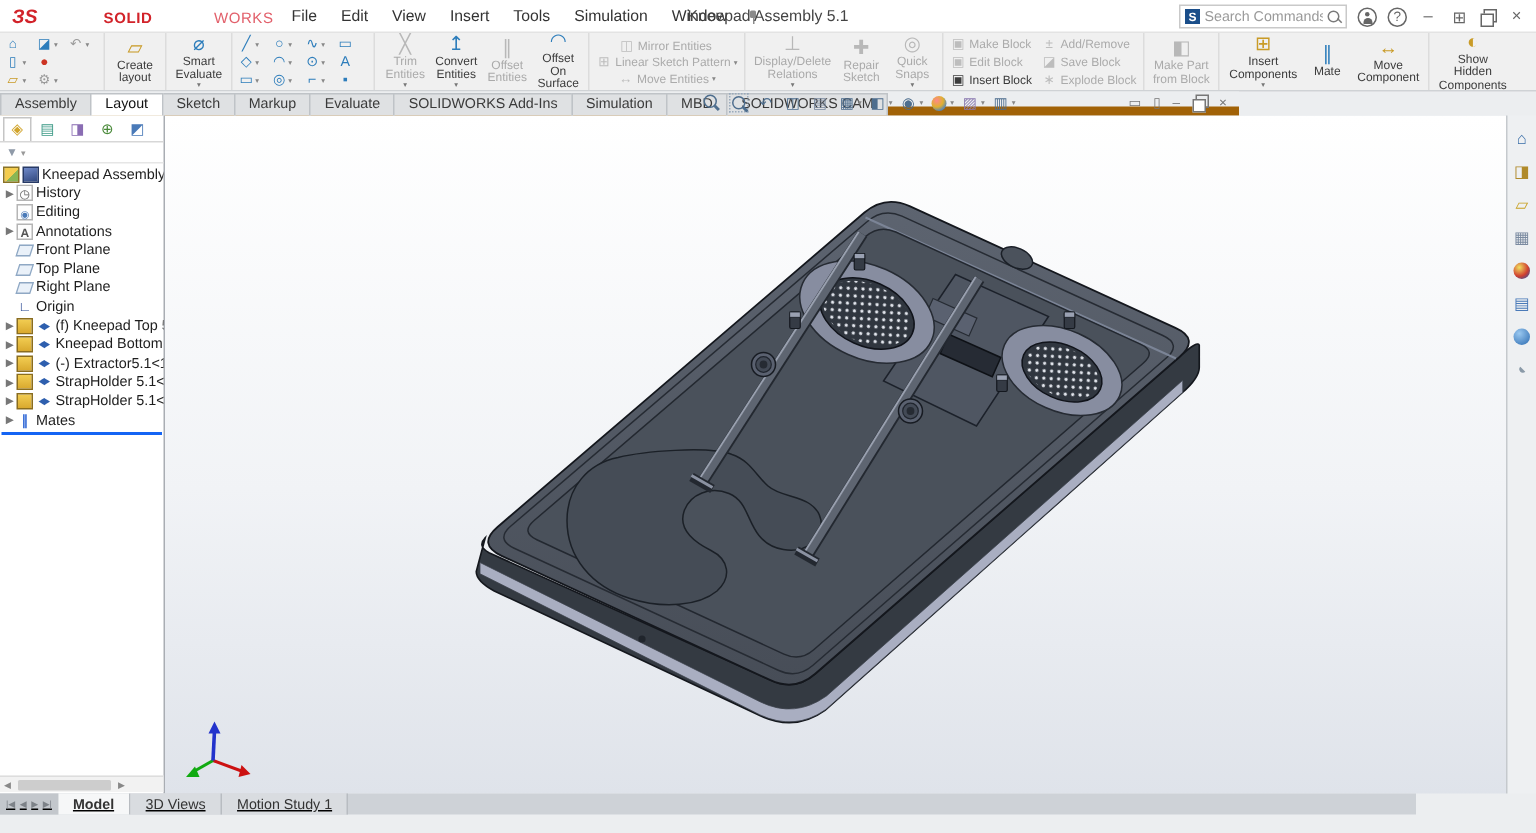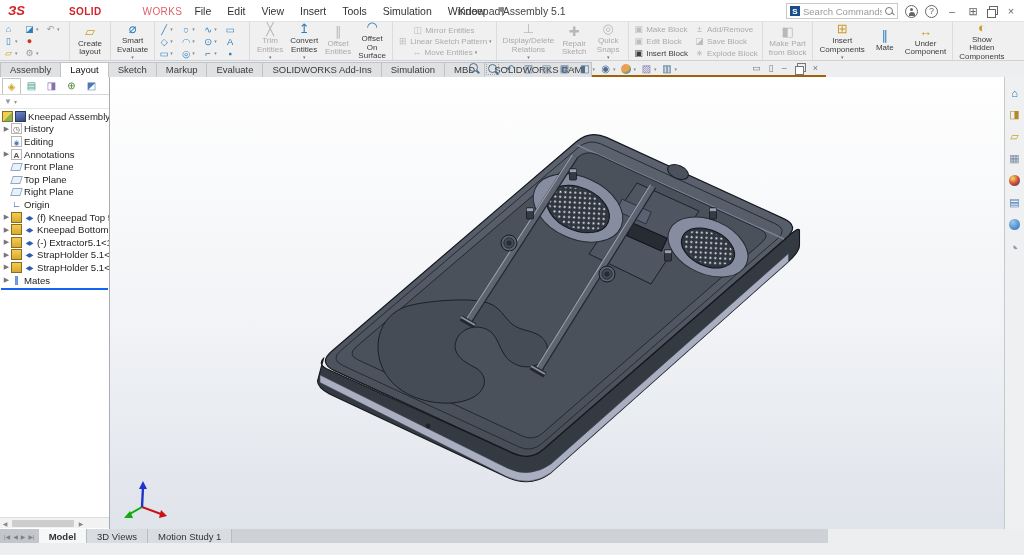--- a/index.html
+++ b/index.html
@@ -56,21 +56,21 @@
   .rrow .rcaret { font-size:5px; color:#888; }
   .rrow[data-state="disabled"] { color:#ababab; }
   .rrow[data-state="disabled"] .ric { color:#bdbdbd !important; }
   .sk-grid { display:grid; grid-auto-flow:column; grid-template-rows:repeat(3,12px); grid-template-columns:repeat(4,22px); align-items:center; }
   .sgi { display:flex; align-items:center; font-size:9.5px; cursor:default; }
   .sgi .g { width:12px; text-align:center; color:#2d7dbb; }
   .sgi .c { font-size:5px; color:#888; }
   .blk-grid { display:grid; grid-auto-flow:column; grid-template-rows:repeat(3,12px); align-items:center; column-gap:4px; }
 
   
-  .tabstrip { position:absolute; left:0; top:61px; width:826px; height:16px; background:#eceef0; border-bottom:2px solid #a16207; }
+  .tabstrip { position:absolute; left:0; top:61px; width:826px; height:16px; background:#eceef0; border-bottom:6px solid #a16207; }
   .ctabs { display:flex; height:16px; align-items:flex-end; }
   .ctab { font-size:9.5px; color:#3a3a3a; background:#dfe1e3; border:1px solid #bfc3c7; border-bottom:none; padding:1px 9px 2px 9px; margin-right:-1px; cursor:default; }
   .ctab[data-active="true"] { background:#ffffff; color:#111; position:relative; z-index:2; }
   .headsup { position:absolute; left:468px; top:1px; display:flex; align-items:center; gap:4px; }
   .hicon { display:flex; align-items:center; gap:1px; cursor:default; }
   .hicon .hg { width:13px; height:13px; display:flex; align-items:center; justify-content:center; font-size:10px; color:#4e6e8e; position:relative; }
   .hicon .hc { font-size:5px; color:#888; }
   .hg[data-icon="zoom-fit-icon"]::before,.hg[data-icon="zoom-area-icon"]::before { content:""; width:7px; height:7px; border:1.4px solid #4e6e8e; border-radius:50%; position:absolute; left:1px; top:1px; }
   .hg[data-icon="zoom-fit-icon"]::after,.hg[data-icon="zoom-area-icon"]::after { content:""; width:4px; height:1.6px; background:#4e6e8e; position:absolute; left:7.5px; top:9px; transform:rotate(45deg); }
   .hg[data-icon="zoom-area-icon"] { border:1px dotted #9ab; }
@@ -132,21 +132,21 @@
   .tpi[data-icon="solidworks-resources-icon"]::before { content:"⌂"; color:#3a6ea8; }
   .tpi[data-icon="design-library-icon"]::before { content:"◨"; color:#b08a2a; }
   .tpi[data-icon="file-explorer-icon"]::before { content:"▱"; color:#c9a227; }
   .tpi[data-icon="view-palette-icon"]::before { content:"▦"; color:#7a8aa0; }
   .tpi[data-icon="appearances-scenes-icon"]::before { content:""; width:11px; height:11px; border-radius:50%; background:radial-gradient(circle at 35% 30%, #f0e060, #d04030 55%, #3050a0 90%); }
   .tpi[data-icon="custom-properties-icon"]::before { content:"▤"; color:#4a7ab8; }
   .tpi[data-icon="solidworks-forum-icon"]::before { content:""; width:11px; height:11px; border-radius:50%; background:radial-gradient(circle at 35% 30%, #9ac8f0, #2a6ab0); }
   .tpi[data-icon="comments-icon"]::before { content:"◖"; color:#8a9aa8; transform:rotate(-45deg); }
 
   
-  .dtabbar { position:absolute; left:0; top:529px; width:828px; height:14px; background:#ced2d7; display:flex; align-items:stretch; }
+  .dtabbar { position:absolute; left:0; top:529px; width:944px; height:14px; background:#ced2d7; display:flex; align-items:stretch;text-decoration:underline; }
   .dnav { display:flex; align-items:center; background:#c3c7cc; padding:0 4px; gap:3px; }
   .dnav span { font-size:6px; color:#7d8288; }
   .dtab { font-size:9.5px; color:#333; background:#d9dce0; border-right:1px solid #b8bcc1; padding:1px 10px 0 10px; display:flex; align-items:center; cursor:default; }
   .dtab[data-active="true"] { background:#f6f7f8; font-weight:bold; }
   .statusbar { position:absolute; left:0; top:543px; width:1024px; height:12px; background:#f4f4f4; border-top:1px solid #c9c9c9; font-size:9.5px; color:#333; }
   .sb-msg { position:absolute; left:4px; top:0px; }
   .sb-underdefined { position:absolute; left:783px; top:0px; }
   .sb-editing { position:absolute; left:856px; top:0px; }
   .sb-units { position:absolute; left:934px; top:0px; }
   .sb-dash { position:absolute; left:968px; top:0px; color:#666; }
@@ -444,21 +444,21 @@
         </div>
 
         <div class="rbig" data-state="enabled">
           <span class="ric" data-tone="blue">∥</span>
           <span class="rlab">Mate</span>
           <span class="rcaret"></span>
         </div>
 
         <div class="rbig" data-state="enabled">
           <span class="ric" data-tone="gold">↔</span>
-          <span class="rlab">Under
+          <span class="rlab">Move
 Component</span>
           <span class="rcaret"></span>
         </div>
       </div>
     <div class="rgroup" style="border-right:none;">
 
         <div class="rbig" data-state="enabled">
           <span class="ric" data-tone="gold">◐</span>
           <span class="rlab">Show
 Hidden

